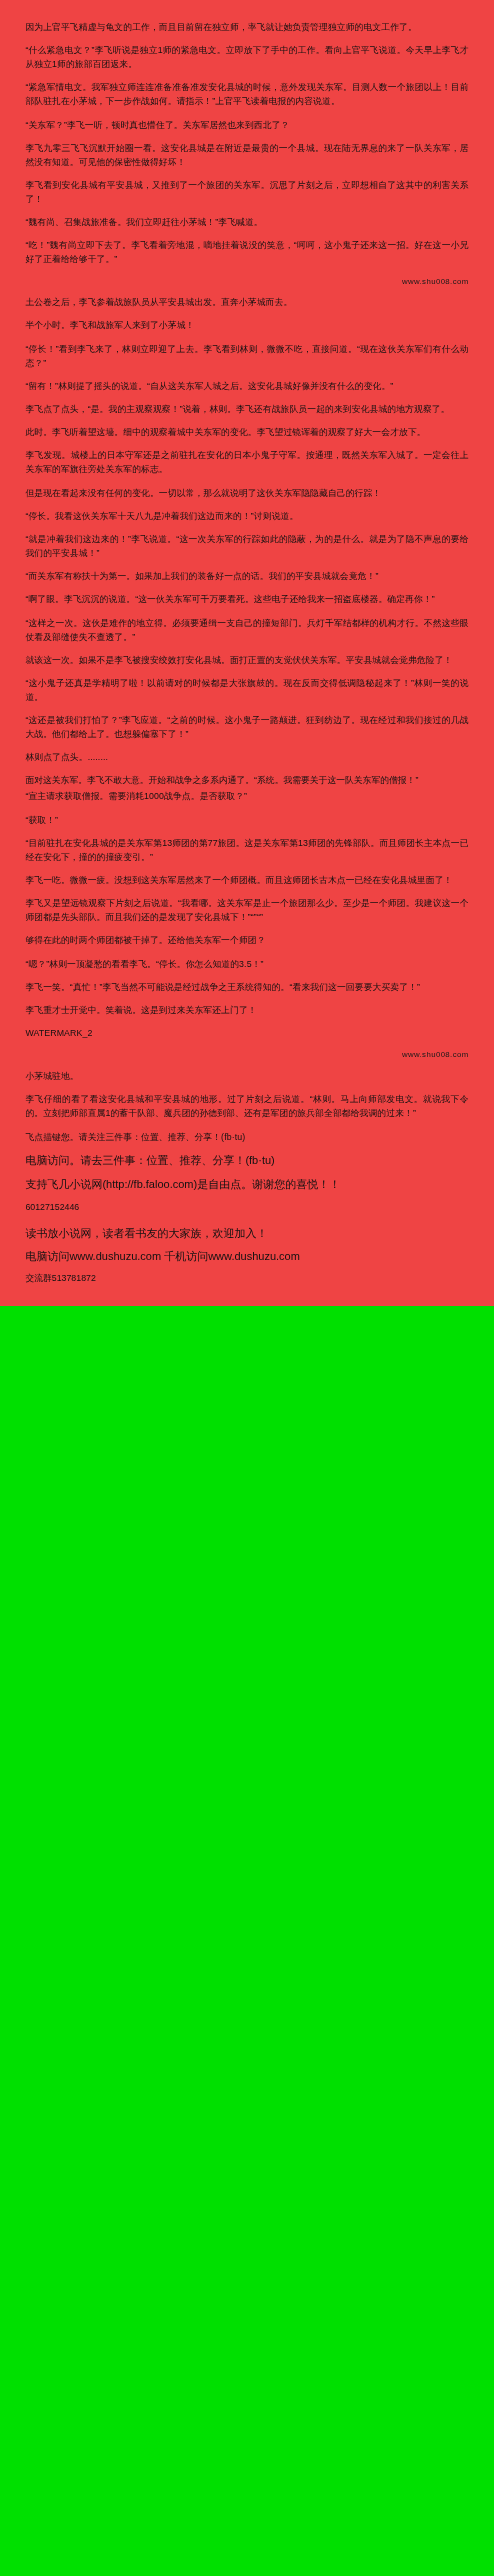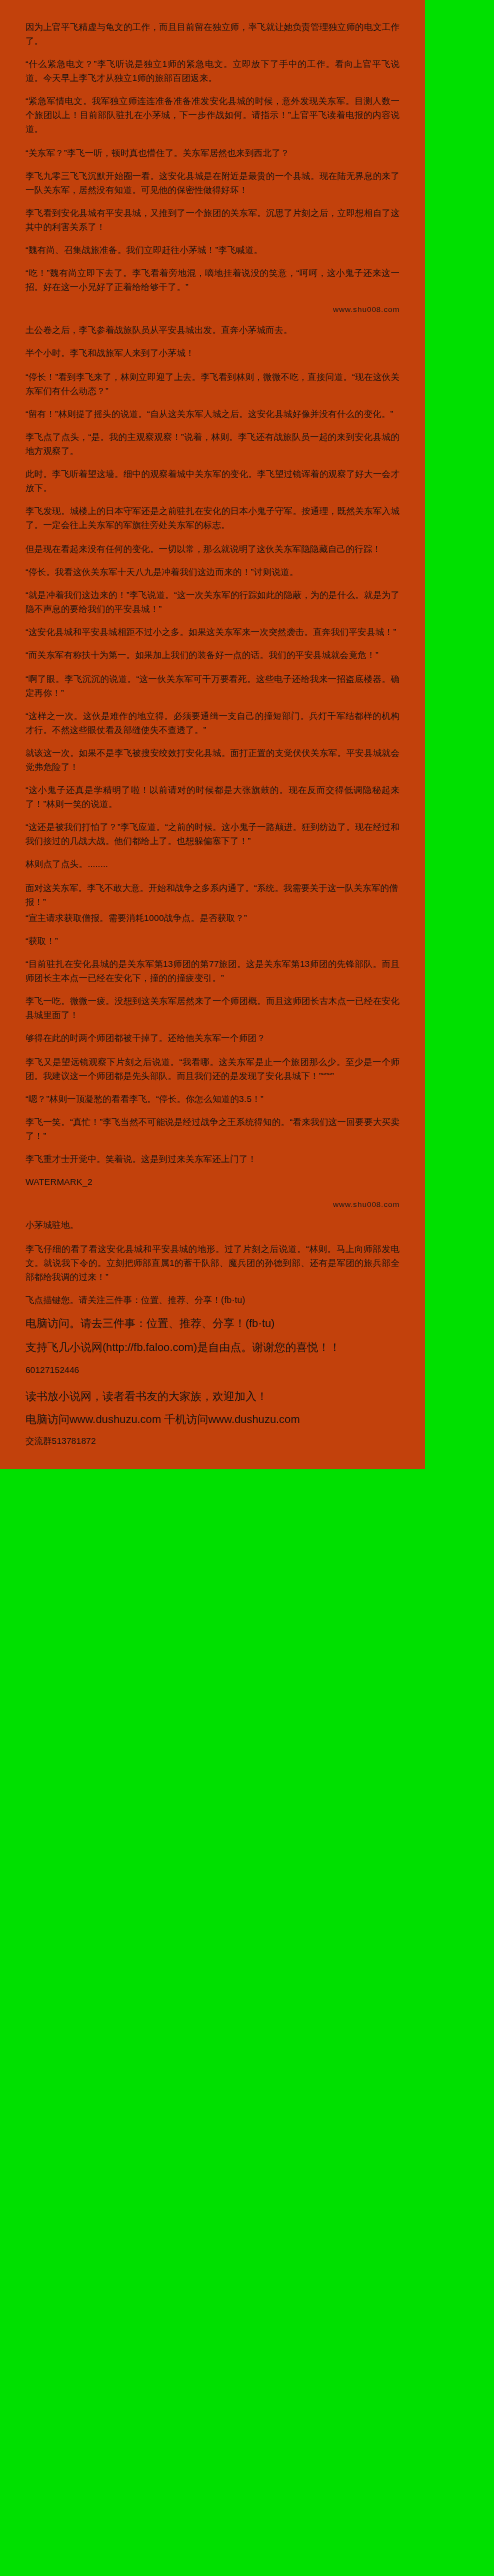--- a/index.html
+++ b/index.html
@@ -9,24 +9,24 @@
     width: 494px;
   }
   body {
     font-family: "Liberation Sans", sans-serif;
     color: #111111;
     width: 494px;
     min-height: 2576px;
     position: relative;
   }
   .page {
-    width: 425px;
+    width: 494px;
     box-sizing: border-box;
     padding: 20px 25.4px 0 25.4px;
-    background: #c2410c;
+    background: #ef4444;
   }
   .para {
     font-size: 8.8px;
     line-height: 14px;
     margin: 0 0 9.2px 0;
     text-align: justify;
     text-indent: 0;
     color: #111;
     letter-spacing: 0.1px;
   }
@@ -91,35 +91,34 @@
   <p class="para">土公卷之后，李飞参着战旅队员从平安县城出发。直奔小茅城而去。</p>
   <p class="para">半个小时。李飞和战旅军人来到了小茅城！</p>
   <p class="para">“停长！”看到李飞来了，林则立即迎了上去。李飞看到林则，微微不吃，直接问道。“现在这伙关东军们有什么动态？”</p>
   <p class="para">“留有！”林则提了摇头的说道。“自从这关东军人城之后。这安化县城好像并没有什么的变化。”</p>
   <p class="para">李飞点了点头，“是。我的主观察观察！”说着，林则。李飞还有战旅队员一起的来到安化县城的地方观察了。</p>
   <p class="para">此时。李飞听着望这墙。细中的观察着城中关东军的变化。李飞望过镜诨着的观察了好大一会才放下。</p>
   <p class="para">李飞发现。城楼上的日本守军还是之前驻扎在安化的日本小鬼子守军。按通理，既然关东军入城了。一定会往上关东军的军旗往旁处关东军的标志。</p>
   <p class="para">但是现在看起来没有任何的变化。一切以常，那么就说明了这伙关东军隐隐藏自己的行踪！</p>
   <p class="para">“停长。我看这伙关东军十天八九是冲着我们这边而来的！”讨则说道。</p>
   <p class="para">“就是冲着我们这边来的！”李飞说道。“这一次关东军的行踪如此的隐蔽，为的是什么。就是为了隐不声息的要给我们的平安县城！”</p>
-  <p class="para">“这安化县城和平安县城相距不过小之多。如果这关东军来一次突然袭击。直奔我们平安县城！”</p>
   <p class="para">“而关东军有称扶十为第一。如果加上我们的装备好一点的话。我们的平安县城就会竟危！”</p>
   <p class="para">“啊了眼。李飞沉沉的说道。“这一伙关东军可千万要看死。这些电子还给我来一招盗底楼器。确定再你！”</p>
   <p class="para">“这样之一次。这伙是难作的地立得。必须要通缉一支自己的撞短部门。兵灯千军结都样的机构才行。不然这些眼仗看及部缝使失不查透了。”</p>
   <p class="para">就该这一次。如果不是李飞被搜安绞效打安化县城。面打正置的支觉伏伏关东军。平安县城就会觉弗危险了！</p>
   <p class="para">“这小鬼子还真是学精明了啦！以前请对的时候都是大张旗鼓的。现在反而交得低调隐秘起来了！”林则一笑的说道。</p>
   <p class="para">“这还是被我们打怕了？”李飞应道。“之前的时候。这小鬼子一路颠进。狂到纺边了。现在经过和我们接过的几战大战。他们都给上了。也想躲偏塞下了！”</p>
   <p class="para">林则点了点头。........</p>
   <p class="dots">面对这关东军。李飞不敢大意。开始和战争之多系内通了。“系统。我需要关于这一队关东军的僧报！”</p>
   <p class="para">“宣主请求获取僧报。需要消耗1000战争点。是否获取？”</p>
   <p class="para">“获取！”</p>
   <p class="para">“目前驻扎在安化县城的是关东军第13师团的第77旅团。这是关东军第13师团的先锋部队。而且师团长主本点一已经在安化下，撞的的撞疲变引。”</p>
   <p class="para">李飞一吃。微微一疲。没想到这关东军居然来了一个师团概。而且这师团长古木点一已经在安化县城里面了！</p>
+  <p class="para">李飞又是望远镜观察下片刻之后说道。“我看哪。这关东军是止一个旅团那么少。至少是一个师团。我建议这一个师团都是先头部队。而且我们还的是发现了安化县城下！”“”“”</p>
   <p class="para">够得在此的时两个师团都被干掉了。还给他关东军一个师团？</p>
-  <p class="para">李飞又是望远镜观察下片刻之后说道。“我看哪。这关东军是止一个旅团那么少。至少是一个师团。我建议这一个师团都是先头部队。而且我们还的是发现了安化县城下！”“”“”</p>
   <p class="para">“嗯？”林则一顶凝愁的看看李飞。“停长。你怎么知道的3.5！”</p>
   <p class="para">李飞一笑。“真忙！”李飞当然不可能说是经过战争之王系统得知的。“看来我们这一回要要大买卖了！”</p>
   <p class="para">李飞重才士开觉中。笑着说。这是到过来关东军还上门了！</p>
   <p class="para">WATERMARK_2</p>
   <p class="watermark">www.shu008.com</p>
   <p class="para">小茅城驻地。</p>
   <p class="para">李飞仔细的看了看这安化县城和平安县城的地形。过了片刻之后说道。“林则。马上向师部发电文。就说我下令的。立刻把师部直属1的蓄干队部、魔兵团的孙德到部、还有是军团的旅兵部全部都给我调的过来！”</p>
   <p class="para">飞点描键您。请关注三件事：位置、推荐、分享！(fb·tu)</p>
 
   <div class="footer-block">

